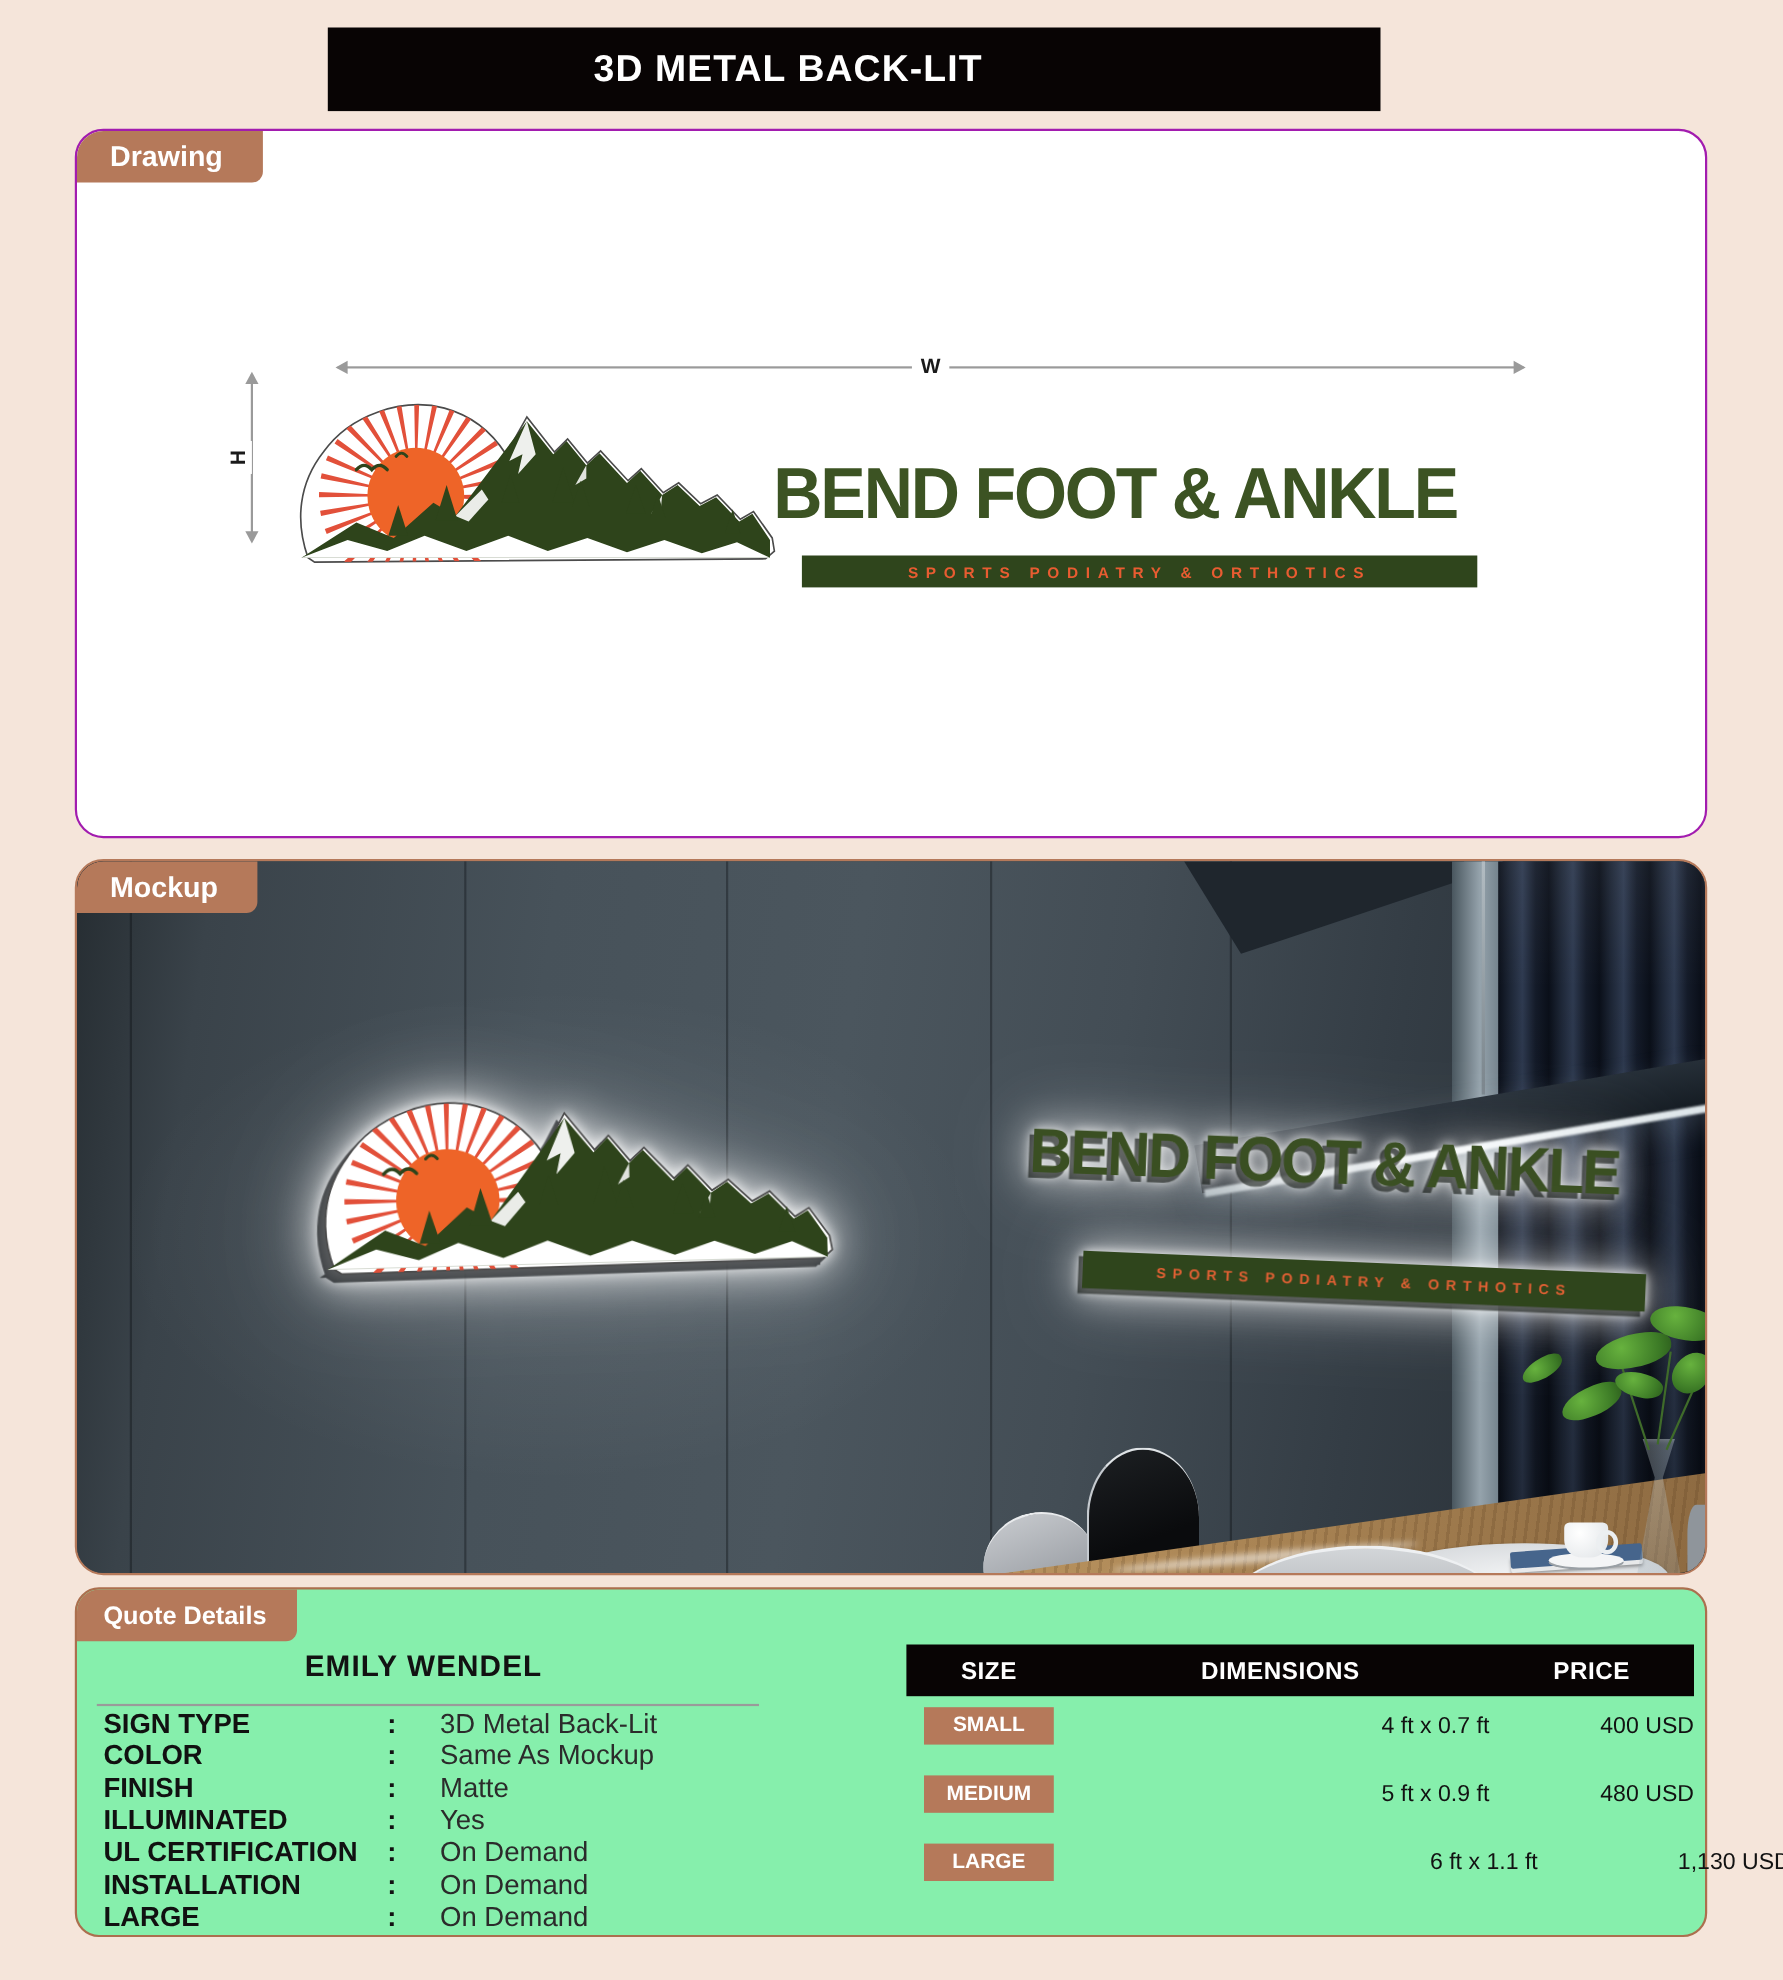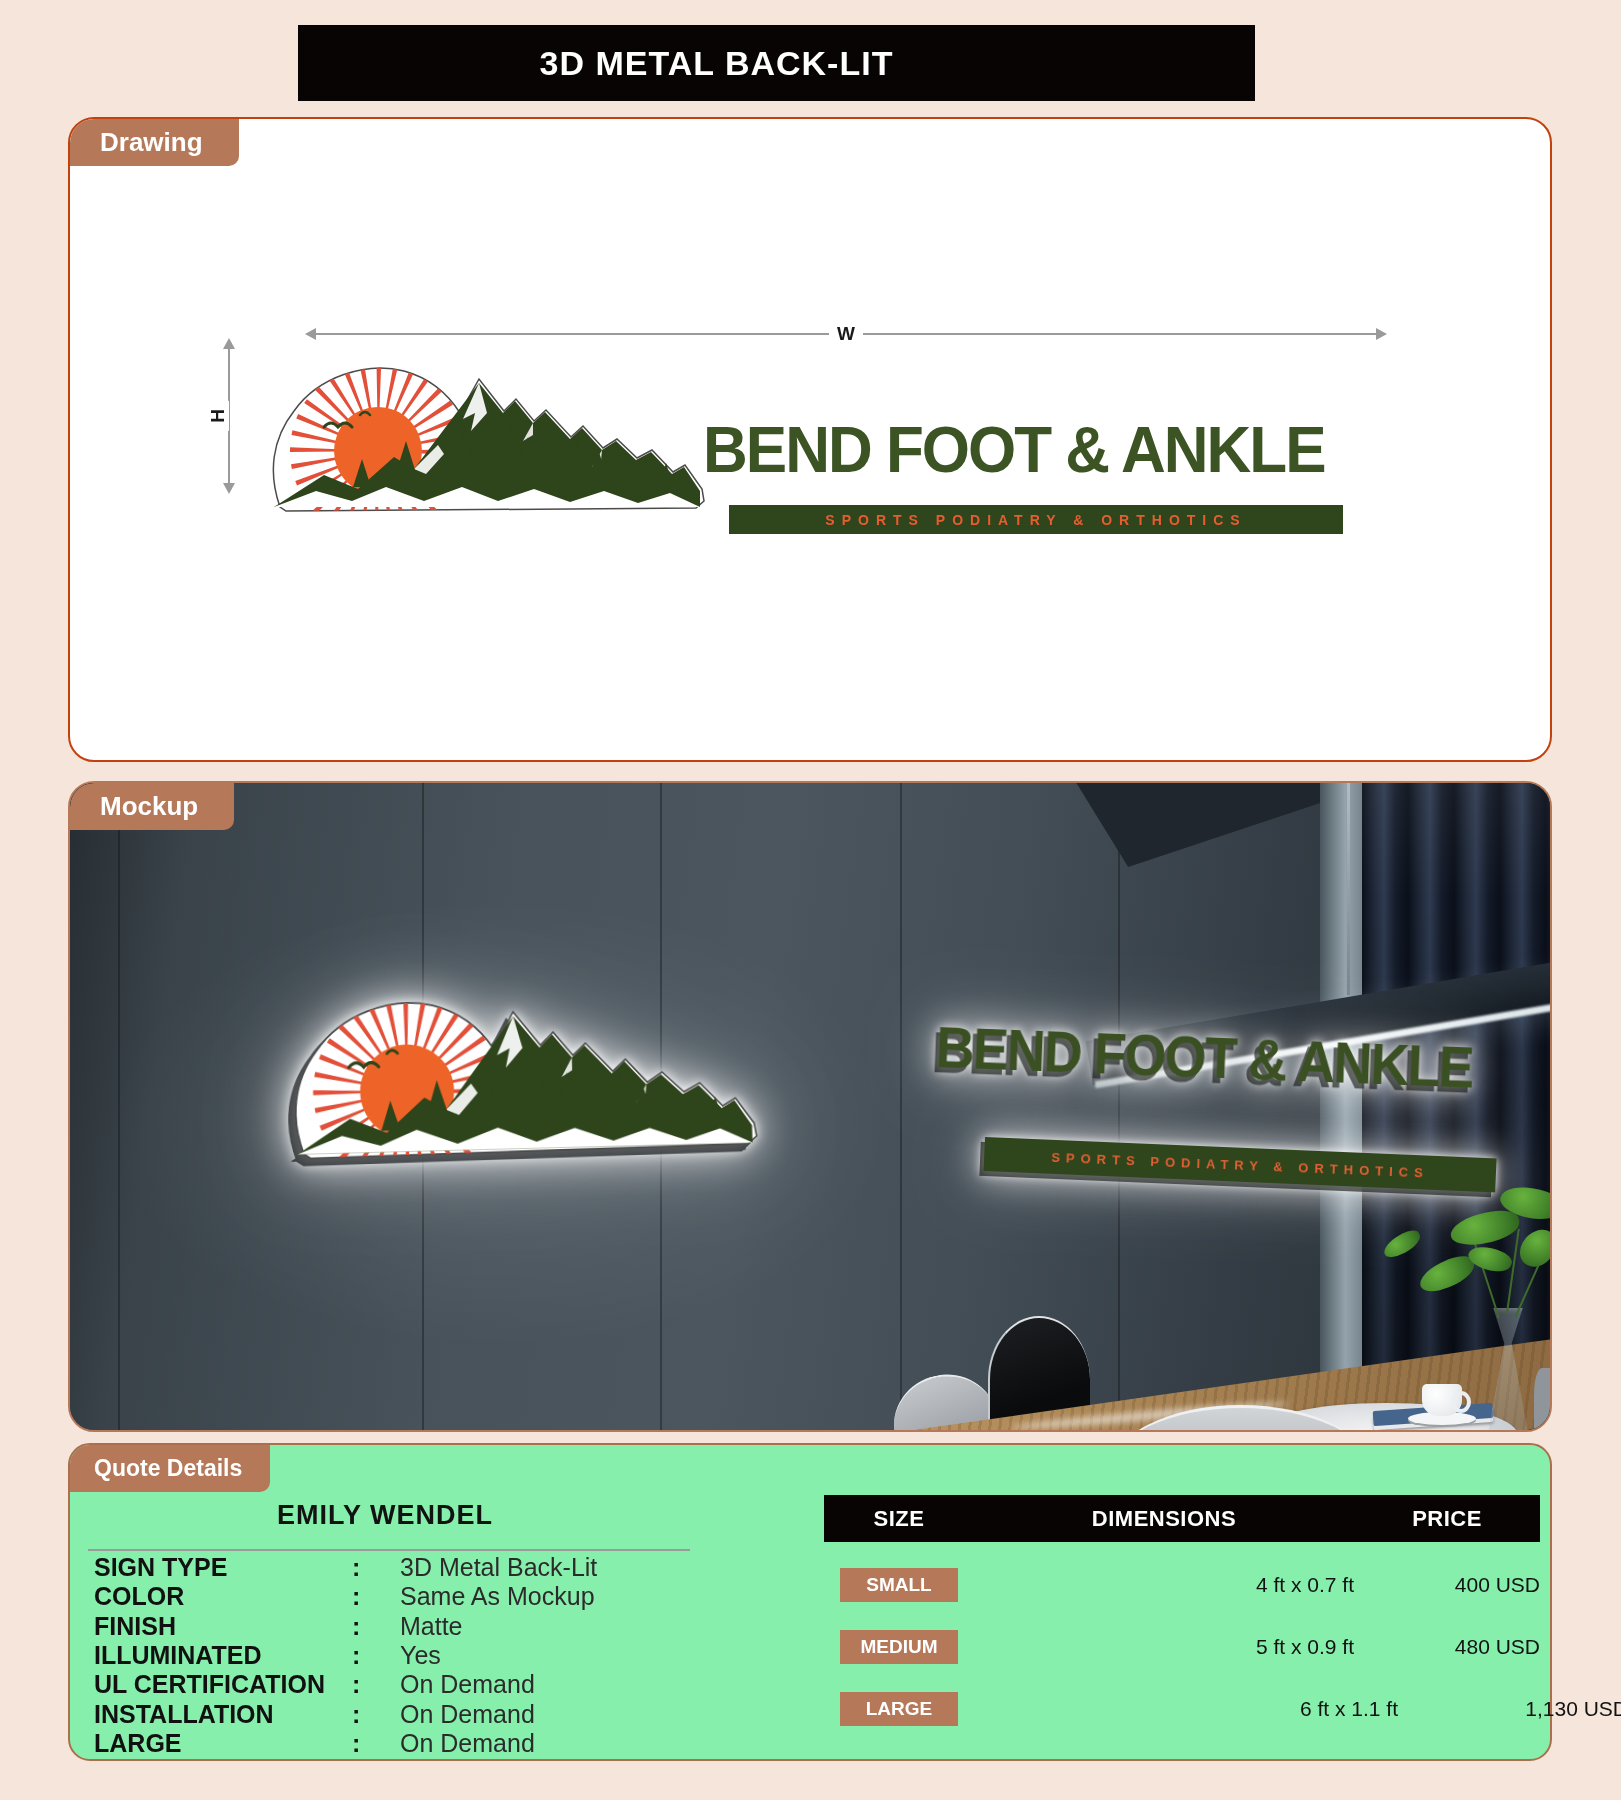--- a/index.html
+++ b/index.html
@@ -25,21 +25,21 @@
   .card { border-radius:26px; }
   .tab {
     position:absolute; top:0; left:0; height:47px;
     background:#b5795a; color:#fff;
     font-weight:700; line-height:47px;
     border-radius:24px 0 10px 0;
     padding:0 36px 0 30px; z-index:30;
   }
   .drawing-card {
     left:68px; top:117px; width:1484px; height:645px;
-    background:#ffffff; border:2px solid #c2410c;
+    background:#ffffff; border:2px solid #a21caf;
   }
   .drawing-card .tab, .mockup-card .tab { font-size:26px; }
   .mockup-card {
     left:68px; top:781px; width:1484px; height:651px;
     border:2px solid #b5795a; overflow:hidden; background:#3e474d;
   }
   .quote-card {
     left:68px; top:1443px; width:1484px; height:318px;
     background:#86efac; border:2px solid #ab6f4e;
     border-radius:22px;
@@ -165,21 +165,21 @@
   .kv-row { display:flex; height:29.3px; align-items:center; }
   .kv-label { width:258px; font-size:25px; font-weight:700; color:#111; white-space:nowrap; }
   .kv-colon { width:48px; font-size:25px; font-weight:700; color:#111; }
   .kv-value { font-size:25px; font-weight:400; color:#2b2b2b; white-space:nowrap; }
 
   .price-table { left:754px; top:50px; width:716px; }
   .pt-header { display:grid; grid-template-columns:150px 380px 186px; height:47px;
     background:#080404; color:#fff; align-items:center; }
   .pt-header div { text-align:center; font-size:22px; font-weight:700; letter-spacing:0.5px; }
   .pt-row { position:absolute; display:grid; grid-template-columns:150px 380px 186px; width:716px; height:34px; align-items:center; }
-  .size-badge { width:118px; height:34px; margin:16px auto; background:#b5795a; color:#fff;
+  .size-badge { width:118px; height:34px; margin:0 auto; background:#b5795a; color:#fff;
     font-size:19px; font-weight:700; display:flex; align-items:center; justify-content:center; }
   .pt-dim, .pt-price { text-align:right; font-size:21px; font-weight:400; color:#121212; }
 </style>
 </head>
 <body>
 
 <svg width="0" height="0" style="position:absolute" aria-hidden="true">
   <defs>
     <g id="bfa-logo">
       <clipPath id="bfa-clip">

